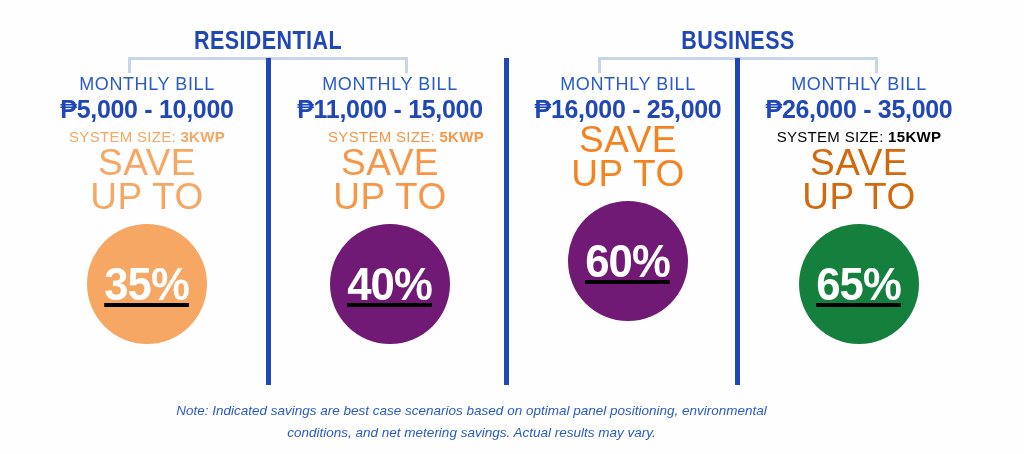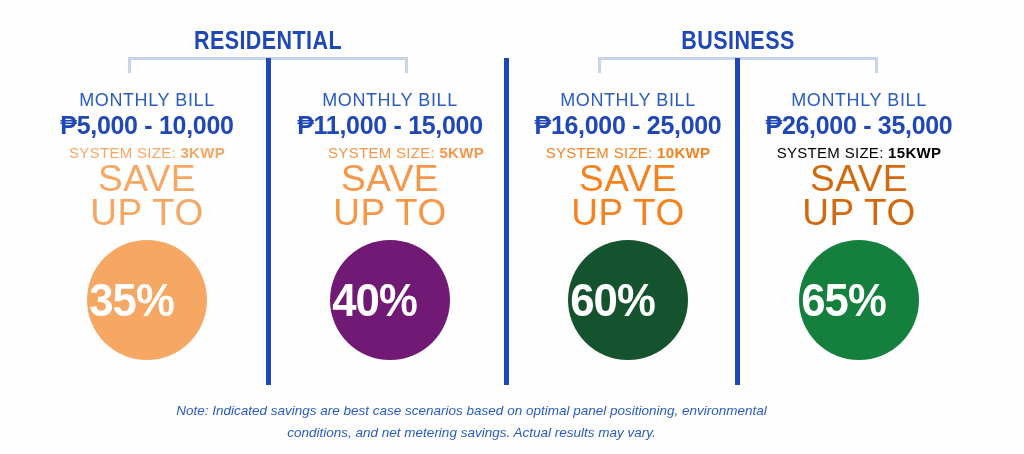--- a/index.html
+++ b/index.html
@@ -51,21 +51,21 @@
     height: 327px;
     background: #1f47b8;
   }
   #div-1 { left: 266px; }
   #div-2 { left: 504px; }
   #div-3 { left: 735px; }
 
   
   .col {
     position: absolute;
-    top: 90px;
+    top: 74px;
     width: 238px;
     text-align: center;
   }
   #col-0 { left: 28px; }
   #col-1 { left: 271px; }
   #col-2 { left: 509px; }
   #col-3 { left: 740px; }
 
   .bill-label {
     font-family: "Liberation Sans Narrow", "Liberation Sans", sans-serif;
@@ -112,20 +112,22 @@
     margin-top: 10px;
     display: flex;
     justify-content: center;
   }
   .circle {
     width: 120px;
     height: 120px;
     border-radius: 50%;
     display: flex;
     align-items: center;
+    justify-content: center;
+    text-decoration: underline;
   }
   .pct {
     font-family: "Liberation Sans Narrow", "Liberation Sans", sans-serif;
     font-size: 46px;
     font-weight: bold;
     color: #ffffff;
     letter-spacing: -1px;
     line-height: 46px;
     transform: scaleX(0.95);
   }
@@ -190,30 +192,26 @@
   <div class="circle-wrap">
     <div class="circle" style="background: #701a75;">
       <span class="pct">40%</span>
     </div>
   </div>
 </div>
 
 <div class="col" id="col-2">
   <div class="bill-label">MONTHLY BILL</div>
   <div class="bill-amount">₱16,000 - 25,000</div>
-  <div class="sys-size" style="color: rgb(245, 130, 31);">
-    <span class="sys-lbl">SYSTEM SIZE:</span>
-    <span class="sys-val">10KWP</span>
-  </div>
   <div class="save-text" style="color: rgb(245, 130, 31);">
     <div>SAVE</div>
     <div>UP TO</div>
   </div>
   <div class="circle-wrap">
-    <div class="circle" style="background: #14532d;">
+    <div class="circle" style="background: #701a75;">
       <span class="pct">60%</span>
     </div>
   </div>
 </div>
 
 <div class="col" id="col-3">
   <div class="bill-label">MONTHLY BILL</div>
   <div class="bill-amount">₱26,000 - 35,000</div>
   <div class="sys-size" style="color: #000000;">
     <span class="sys-lbl">SYSTEM SIZE:</span>

